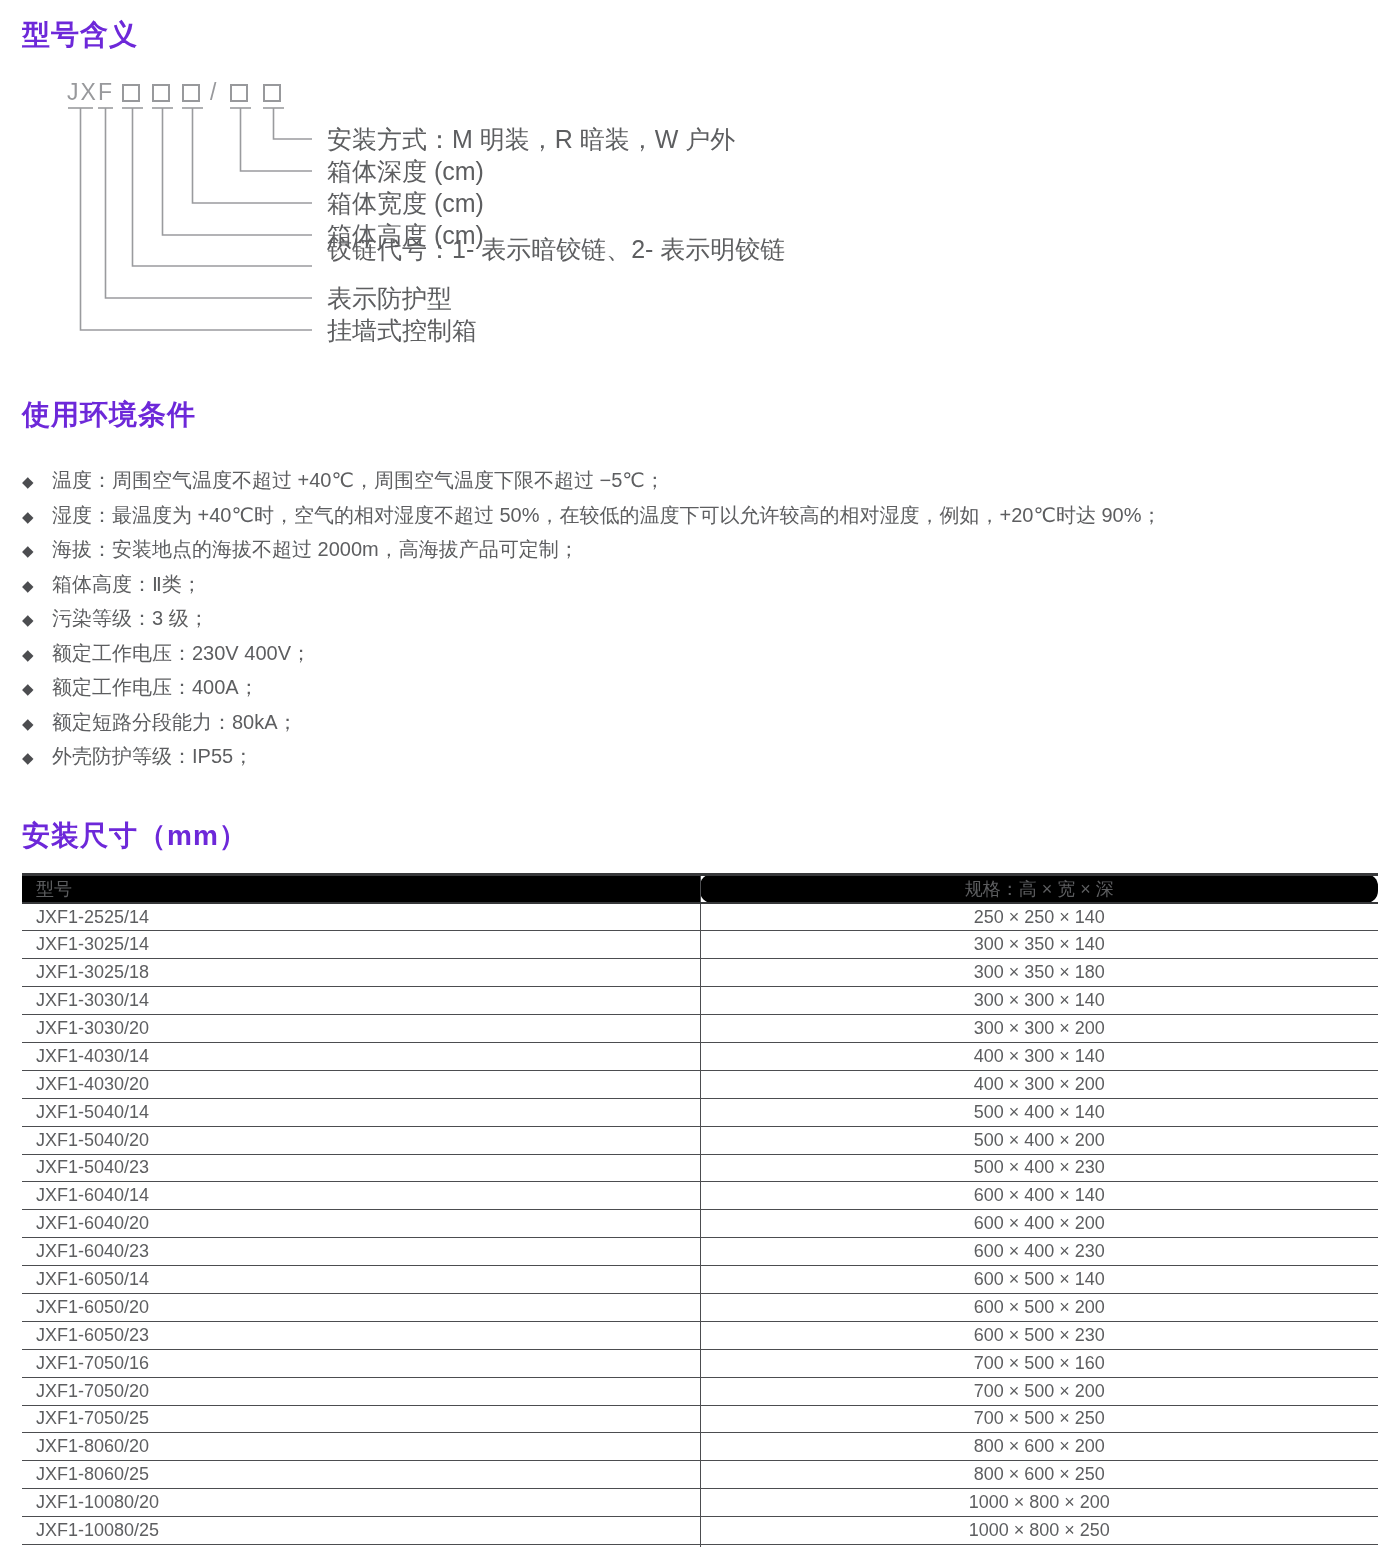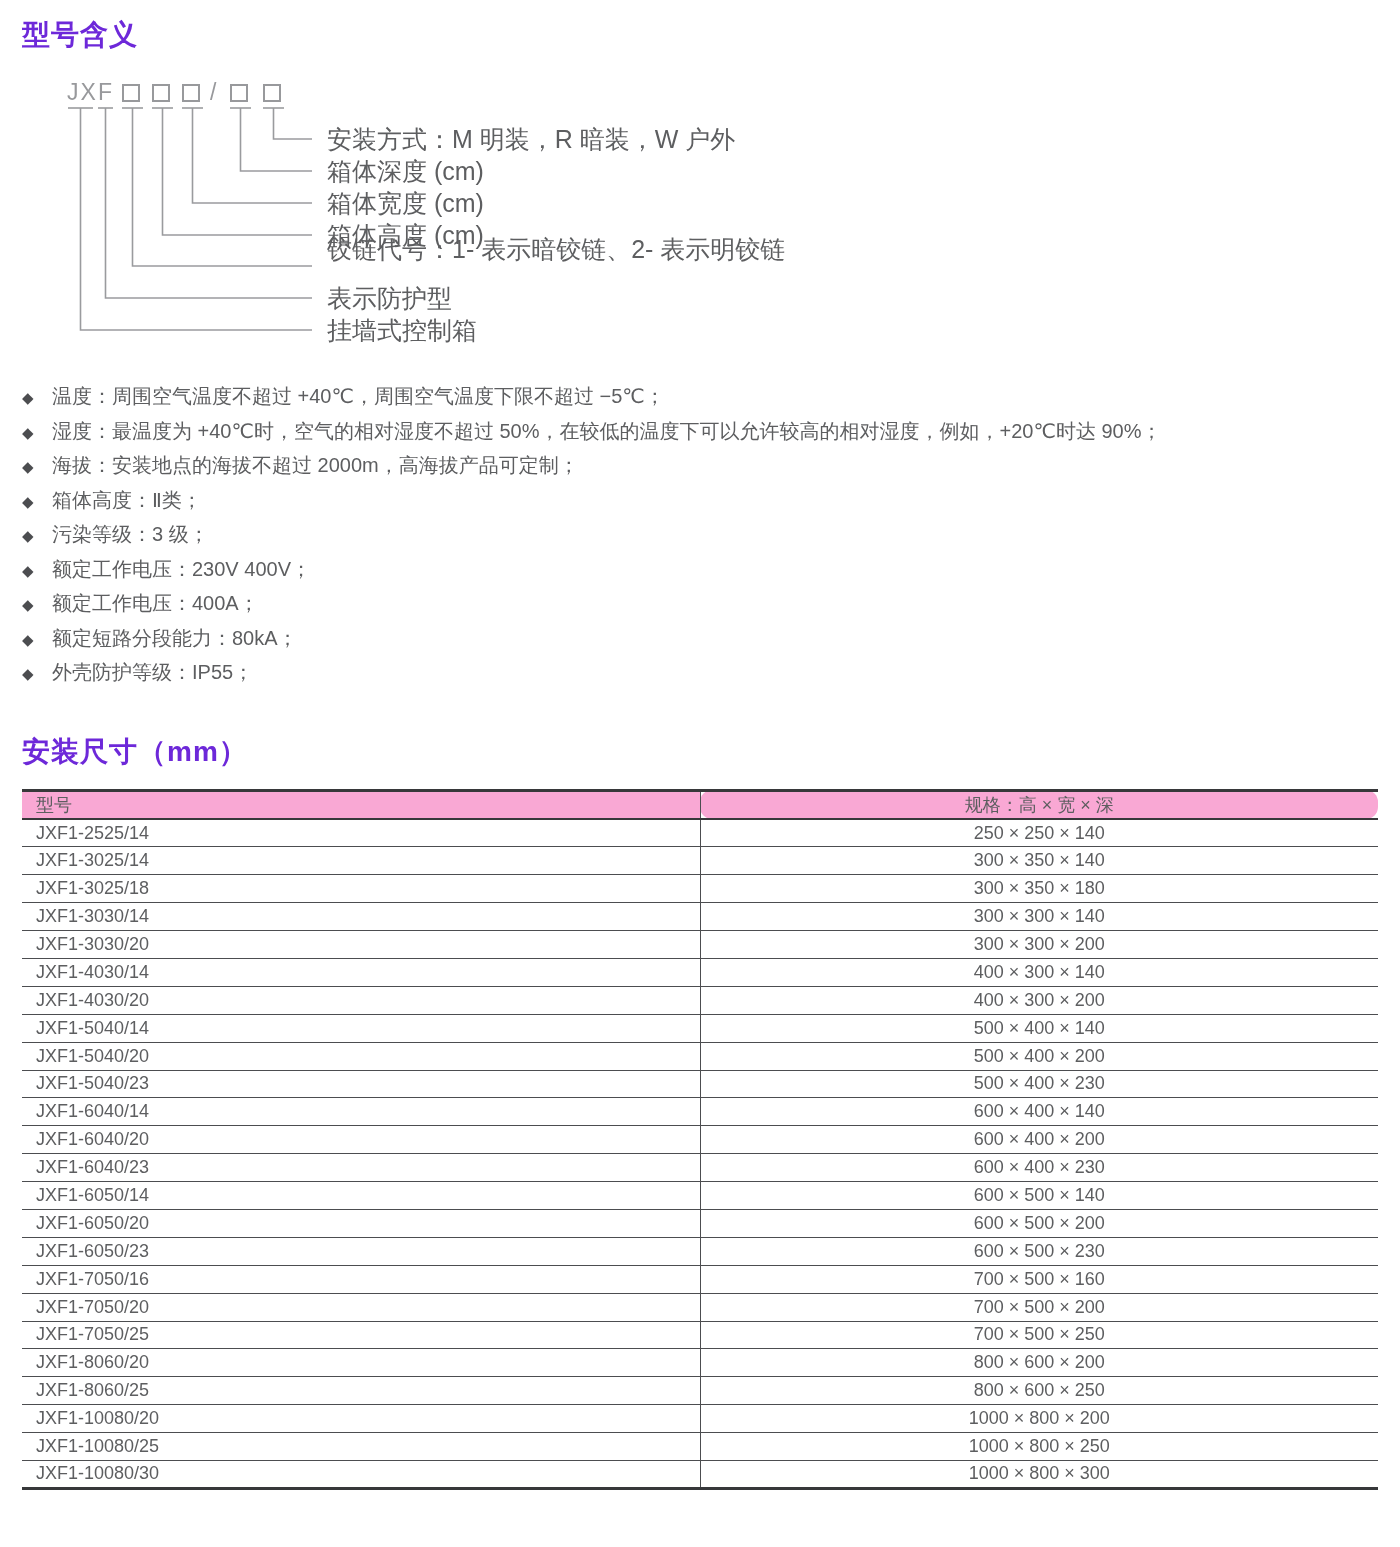--- a/index.html
+++ b/index.html
@@ -79,21 +79,21 @@
     width: 1356px;
     margin-top: 18px;
     border-collapse: collapse;
     table-layout: fixed;
     font-size: 18px;
     color: #5d5e60;
     border-top: 3px solid #37383a;
     border-bottom: 3px solid #37383a;
   }
   .dim-table thead tr {
-    background: #f9a8d4;
+    background: #000000;
     height: 29px;
   }
   .dim-table th {
     font-weight: normal;
     border-bottom: 2px solid #37383a;
   }
   .dim-table tbody tr { height: 27.9px; }
   .dim-table tbody td { border-top: 1.5px solid #4c4d50; }
   .col-model {
     width: 50%;
@@ -143,20 +143,21 @@
 
     <div class="diagram-label" style="top:48px">安装方式：M 明装，R 暗装，W 户外</div>
     <div class="diagram-label" style="top:80px">箱体深度 (cm)</div>
     <div class="diagram-label" style="top:112px">箱体宽度 (cm)</div>
     <div class="diagram-label" style="top:144px">箱体高度 (cm)</div>
     <div class="diagram-label" style="top:158px">铰链代号：1- 表示暗铰链、2- 表示明铰链</div>
     <div class="diagram-label" style="top:207px">表示防护型</div>
     <div class="diagram-label" style="top:239px">挂墙式控制箱</div>
   </div>
 
+  <div class="section-title title-2">使用环境条件</div>
 
   <div class="bullet-list">
     <div class="bullet-item">
       <span class="bullet-icon">◆</span>
       <span>温度：周围空气温度不超过 +40℃，周围空气温度下限不超过 −5℃；</span>
     </div>
     <div class="bullet-item">
       <span class="bullet-icon">◆</span>
       <span>湿度：最温度为 +40℃时，空气的相对湿度不超过 50%，在较低的温度下可以允许较高的相对湿度，例如，+20℃时达 90%；</span>
     </div>

